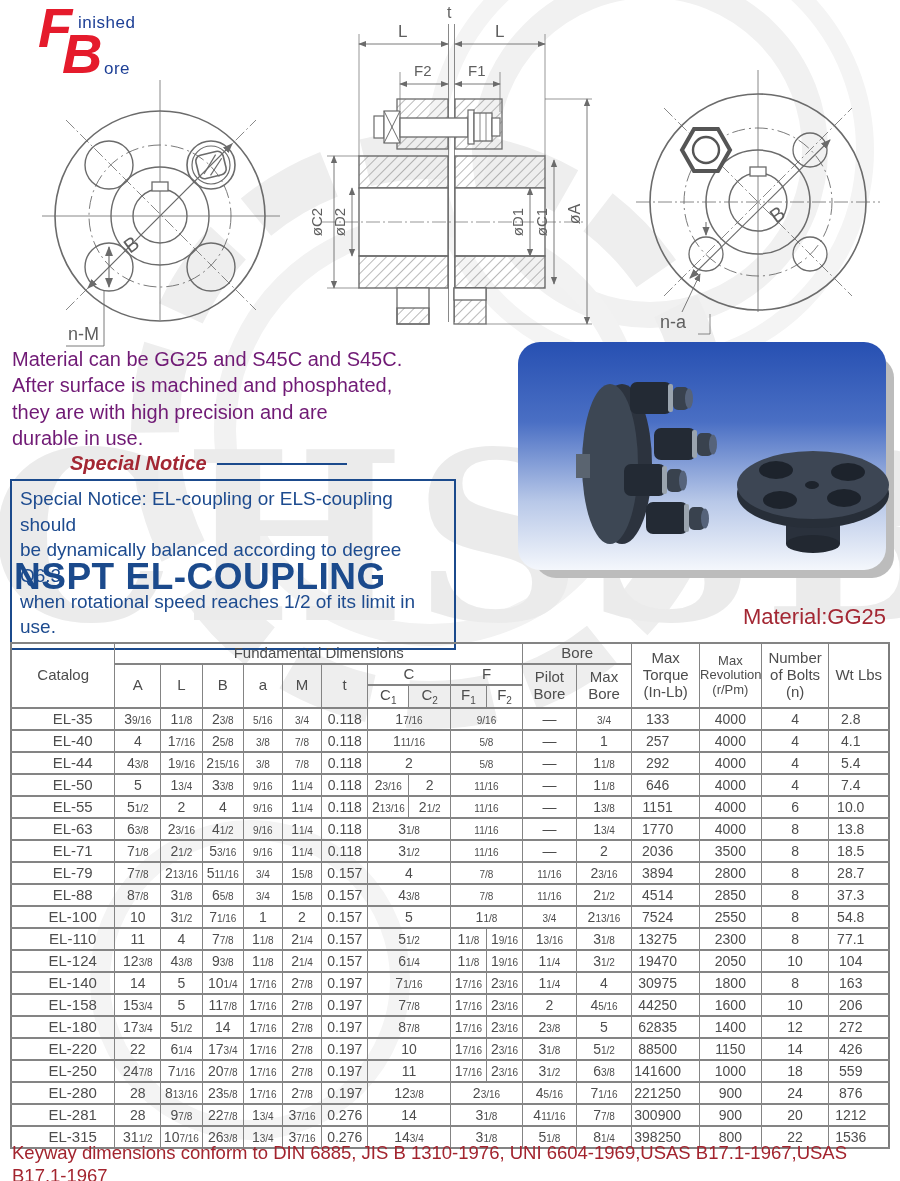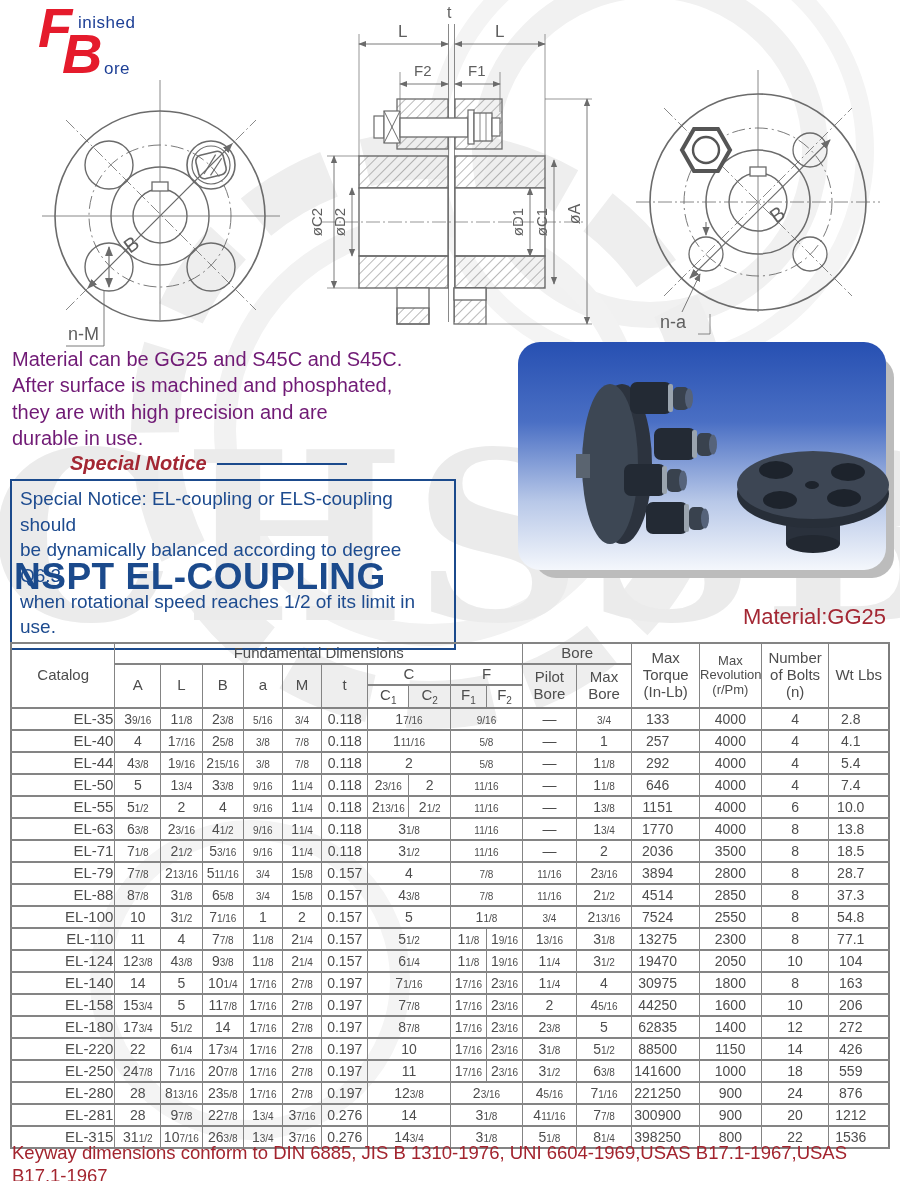--- a/index.html
+++ b/index.html
@@ -32,21 +32,21 @@
   
   .sec-title{position:absolute;left:14px;top:556px;z-index:2;font-size:37px;font-weight:800;color:#1b4a8c;letter-spacing:.5px;}
   .material-note{position:absolute;right:14px;top:604px;z-index:2;font-size:22px;color:#a32733;}
   
   .tbl-wrap{position:absolute;left:10px;top:642px;width:880px;z-index:2;}
   table{width:100%;border-collapse:collapse;table-layout:fixed;border:2px solid #7d7d7d;}
   th,td{border:1px solid #848484;border-top-width:2px;border-bottom-width:2px;color:#4d4d4d;font-weight:normal;overflow:hidden;}
   th{font-size:15px;line-height:1.12;padding:1px 0;}
   th.rev{font-size:13px;}
   td{font-size:14px;height:20px;text-align:center;line-height:1;padding:0 1px;white-space:nowrap;}
-  td.cat{text-align:right;padding-left:20px;font-size:15px;}
+  td.cat{text-align:center;padding-left:20px;font-size:15px;}
   td.num{text-align:center;padding-right:17px;}
   td .fr{font-size:10px;}
   sub{font-size:10px;}
   
   .footer{position:absolute;left:12px;top:1142px;z-index:2;color:#a3242e;font-size:18.5px;line-height:1.22;}
 </style>
 </head>
 <body>
 
 <div class="page">

